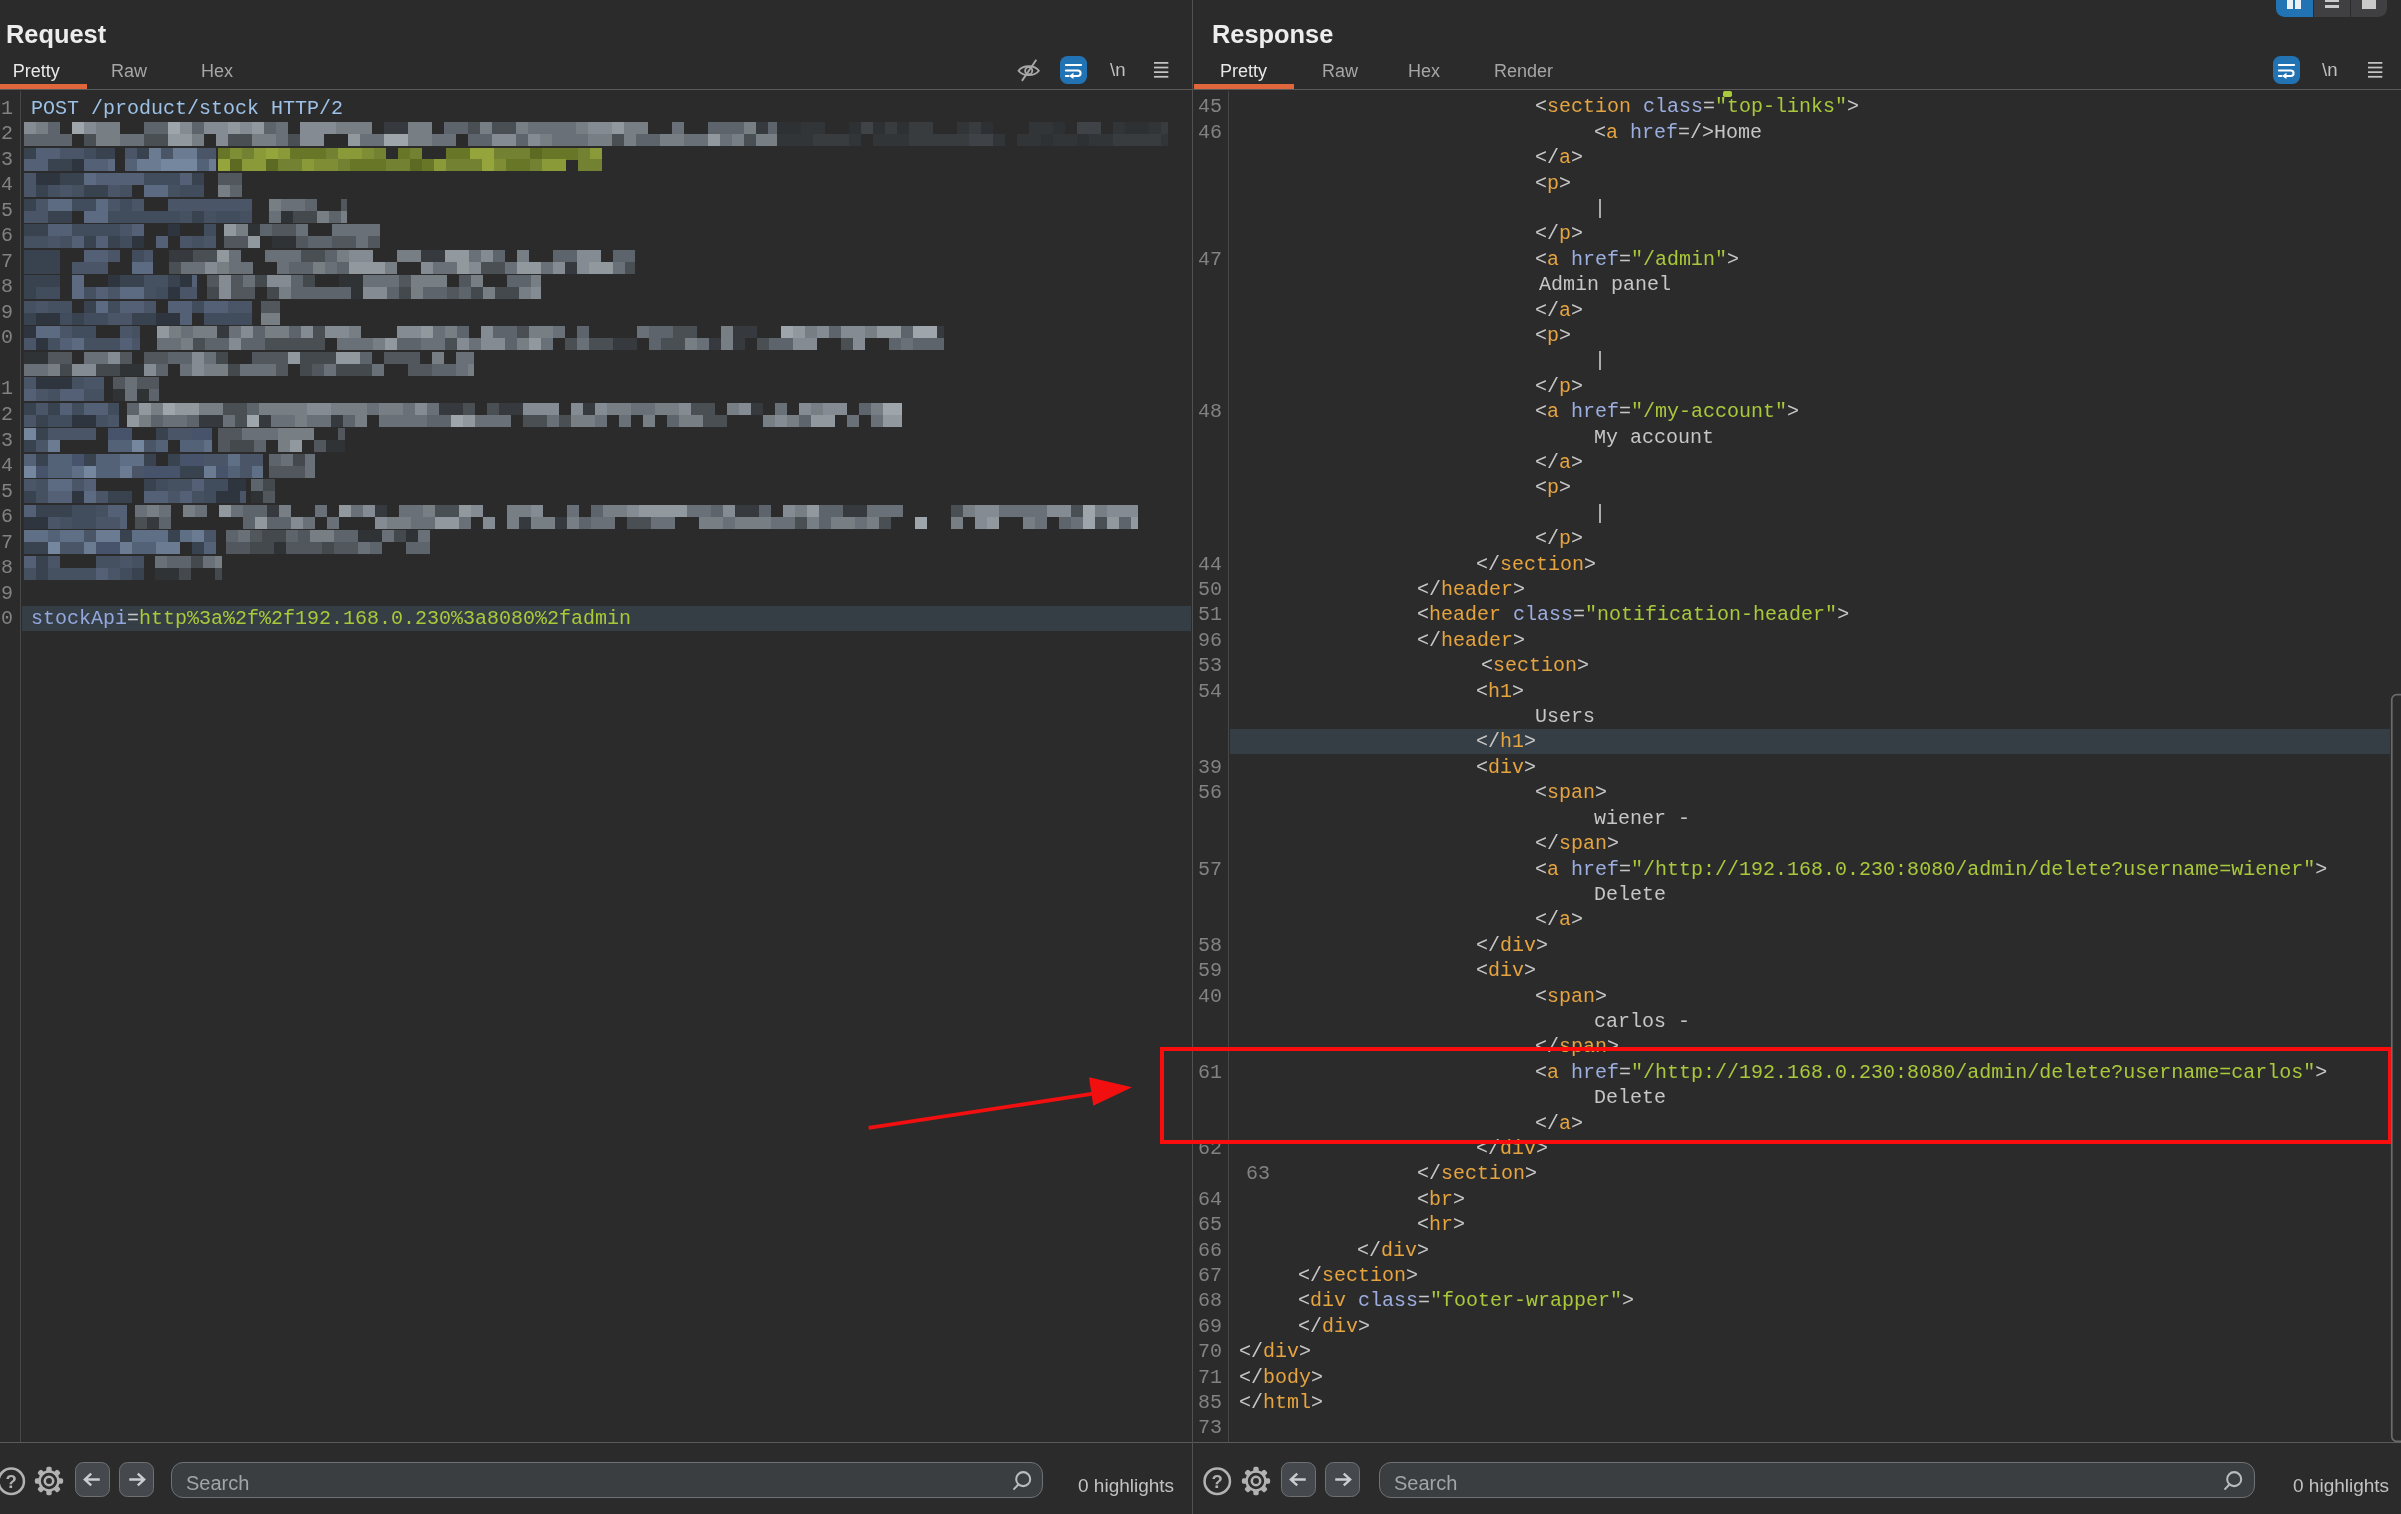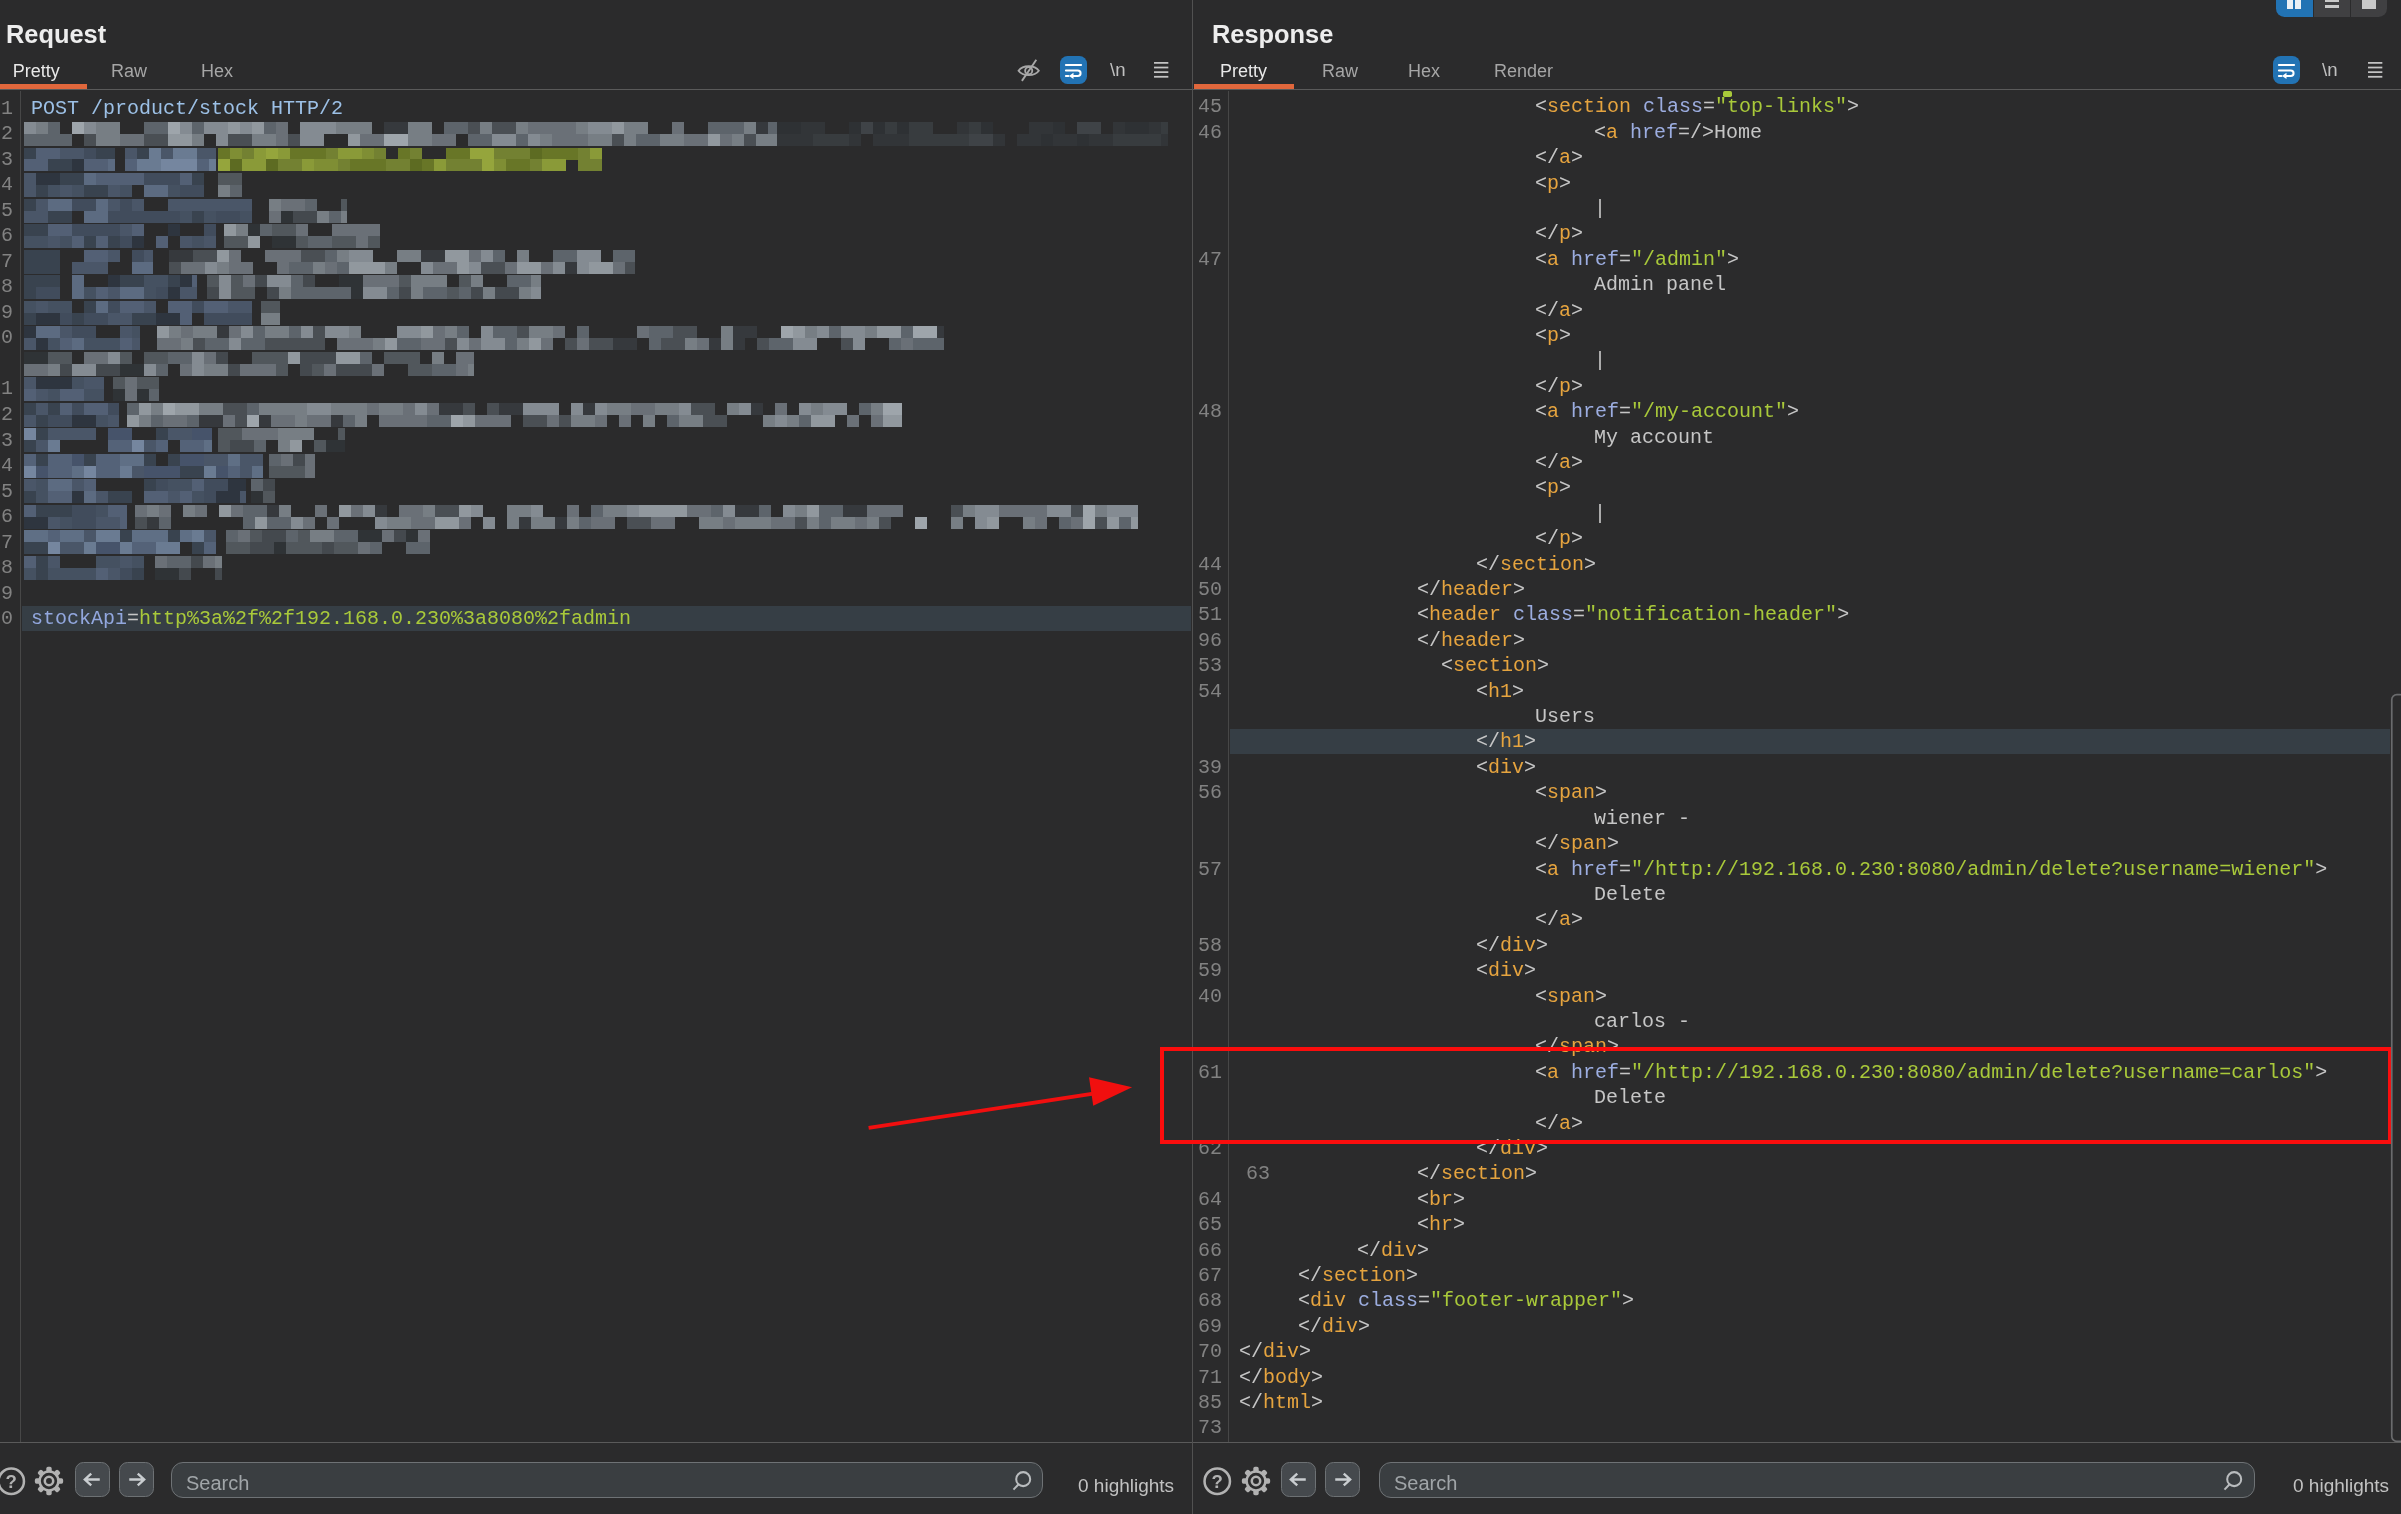--- a/index.html
+++ b/index.html
@@ -110,36 +110,36 @@
 <div class="a" style="left:22px;top:606px;width:1169px;height:25.4px;background:#363e45"></div>
 <div class="a m" style="left:31px;top:606px"><span style="color:#92a7de">stockApi</span><span class="pg">=</span><span class="st">http%3a%2f%2f192.168.0.230%3a8080%2fadmin</span></div>
 <div class="a" style="left:1230px;top:729px;width:1160px;height:25.4px;background:#363e45"></div>
 <div class="a m" style="left:1535px;top:94px"><span class="pg">&lt;</span><span class="tg">section</span><span class="pg"> </span><span class="at">class</span><span class="pg">=</span><span class="st">"top-links"</span><span class="pg">&gt;</span></div>
 <div class="a m" style="left:1594px;top:120px"><span class="pg">&lt;</span><span class="tg">a</span><span class="pg"> </span><span class="at">href</span><span class="pg">=/&gt;</span><span class="tx">Home</span></div>
 <div class="a m" style="left:1535px;top:145px"><span class="pg">&lt;/</span><span class="tg">a</span><span class="pg">&gt;</span></div>
 <div class="a m" style="left:1535px;top:171px"><span class="pg">&lt;</span><span class="tg">p</span><span class="pg">&gt;</span></div>
 <div class="a m" style="left:1594px;top:196px"><span class="tx">|</span></div>
 <div class="a m" style="left:1535px;top:221px"><span class="pg">&lt;/</span><span class="tg">p</span><span class="pg">&gt;</span></div>
 <div class="a m" style="left:1535px;top:247px"><span class="pg">&lt;</span><span class="tg">a</span><span class="pg"> </span><span class="at">href</span><span class="pg">=</span><span class="st">"/admin"</span><span class="pg">&gt;</span></div>
-<div class="a m" style="left:1594px;top:272px"><span class="tx">Admin panel</span></div>
+<div class="a m" style="left:1539px;top:272px"><span class="tx">Admin panel</span></div>
 <div class="a m" style="left:1535px;top:298px"><span class="pg">&lt;/</span><span class="tg">a</span><span class="pg">&gt;</span></div>
 <div class="a m" style="left:1535px;top:323px"><span class="pg">&lt;</span><span class="tg">p</span><span class="pg">&gt;</span></div>
 <div class="a m" style="left:1594px;top:348px"><span class="tx">|</span></div>
 <div class="a m" style="left:1535px;top:374px"><span class="pg">&lt;/</span><span class="tg">p</span><span class="pg">&gt;</span></div>
 <div class="a m" style="left:1535px;top:399px"><span class="pg">&lt;</span><span class="tg">a</span><span class="pg"> </span><span class="at">href</span><span class="pg">=</span><span class="st">"/my-account"</span><span class="pg">&gt;</span></div>
 <div class="a m" style="left:1594px;top:425px"><span class="tx">My account</span></div>
 <div class="a m" style="left:1535px;top:450px"><span class="pg">&lt;/</span><span class="tg">a</span><span class="pg">&gt;</span></div>
 <div class="a m" style="left:1535px;top:475px"><span class="pg">&lt;</span><span class="tg">p</span><span class="pg">&gt;</span></div>
 <div class="a m" style="left:1594px;top:501px"><span class="tx">|</span></div>
 <div class="a m" style="left:1535px;top:526px"><span class="pg">&lt;/</span><span class="tg">p</span><span class="pg">&gt;</span></div>
 <div class="a m" style="left:1476px;top:552px"><span class="pg">&lt;/</span><span class="tg">section</span><span class="pg">&gt;</span></div>
 <div class="a m" style="left:1417px;top:577px"><span class="pg">&lt;/</span><span class="tg">header</span><span class="pg">&gt;</span></div>
 <div class="a m" style="left:1417px;top:602px"><span class="pg">&lt;</span><span class="tg">header</span><span class="pg"> </span><span class="at">class</span><span class="pg">=</span><span class="st">"notification-header"</span><span class="pg">&gt;</span></div>
 <div class="a m" style="left:1417px;top:628px"><span class="pg">&lt;/</span><span class="tg">header</span><span class="pg">&gt;</span></div>
-<div class="a m" style="left:1441px;top:653px"><span class="pg">&lt;</span><span class="tg">section</span><span class="pg">&gt;</span></div>
+<div class="a m" style="left:1481px;top:653px"><span class="pg">&lt;</span><span class="tg">section</span><span class="pg">&gt;</span></div>
 <div class="a m" style="left:1476px;top:679px"><span class="pg">&lt;</span><span class="tg">h1</span><span class="pg">&gt;</span></div>
 <div class="a m" style="left:1535px;top:704px"><span class="tx">Users</span></div>
 <div class="a m" style="left:1476px;top:729px"><span class="pg">&lt;/</span><span class="tg">h1</span><span class="pg">&gt;</span></div>
 <div class="a m" style="left:1476px;top:755px"><span class="pg">&lt;</span><span class="tg">div</span><span class="pg">&gt;</span></div>
 <div class="a m" style="left:1535px;top:780px"><span class="pg">&lt;</span><span class="tg">span</span><span class="pg">&gt;</span></div>
 <div class="a m" style="left:1594px;top:806px"><span class="tx">wiener -</span></div>
 <div class="a m" style="left:1535px;top:831px"><span class="pg">&lt;/</span><span class="tg">span</span><span class="pg">&gt;</span></div>
 <div class="a m" style="left:1535px;top:857px"><span class="pg">&lt;</span><span class="tg">a</span><span class="pg"> </span><span class="at">href</span><span class="pg">=</span><span class="st">"/http://192.168.0.230:8080/admin/delete?username=wiener"</span><span class="pg">&gt;</span></div>
 <div class="a m" style="left:1594px;top:882px"><span class="tx">Delete</span></div>
 <div class="a m" style="left:1535px;top:907px"><span class="pg">&lt;/</span><span class="tg">a</span><span class="pg">&gt;</span></div>

